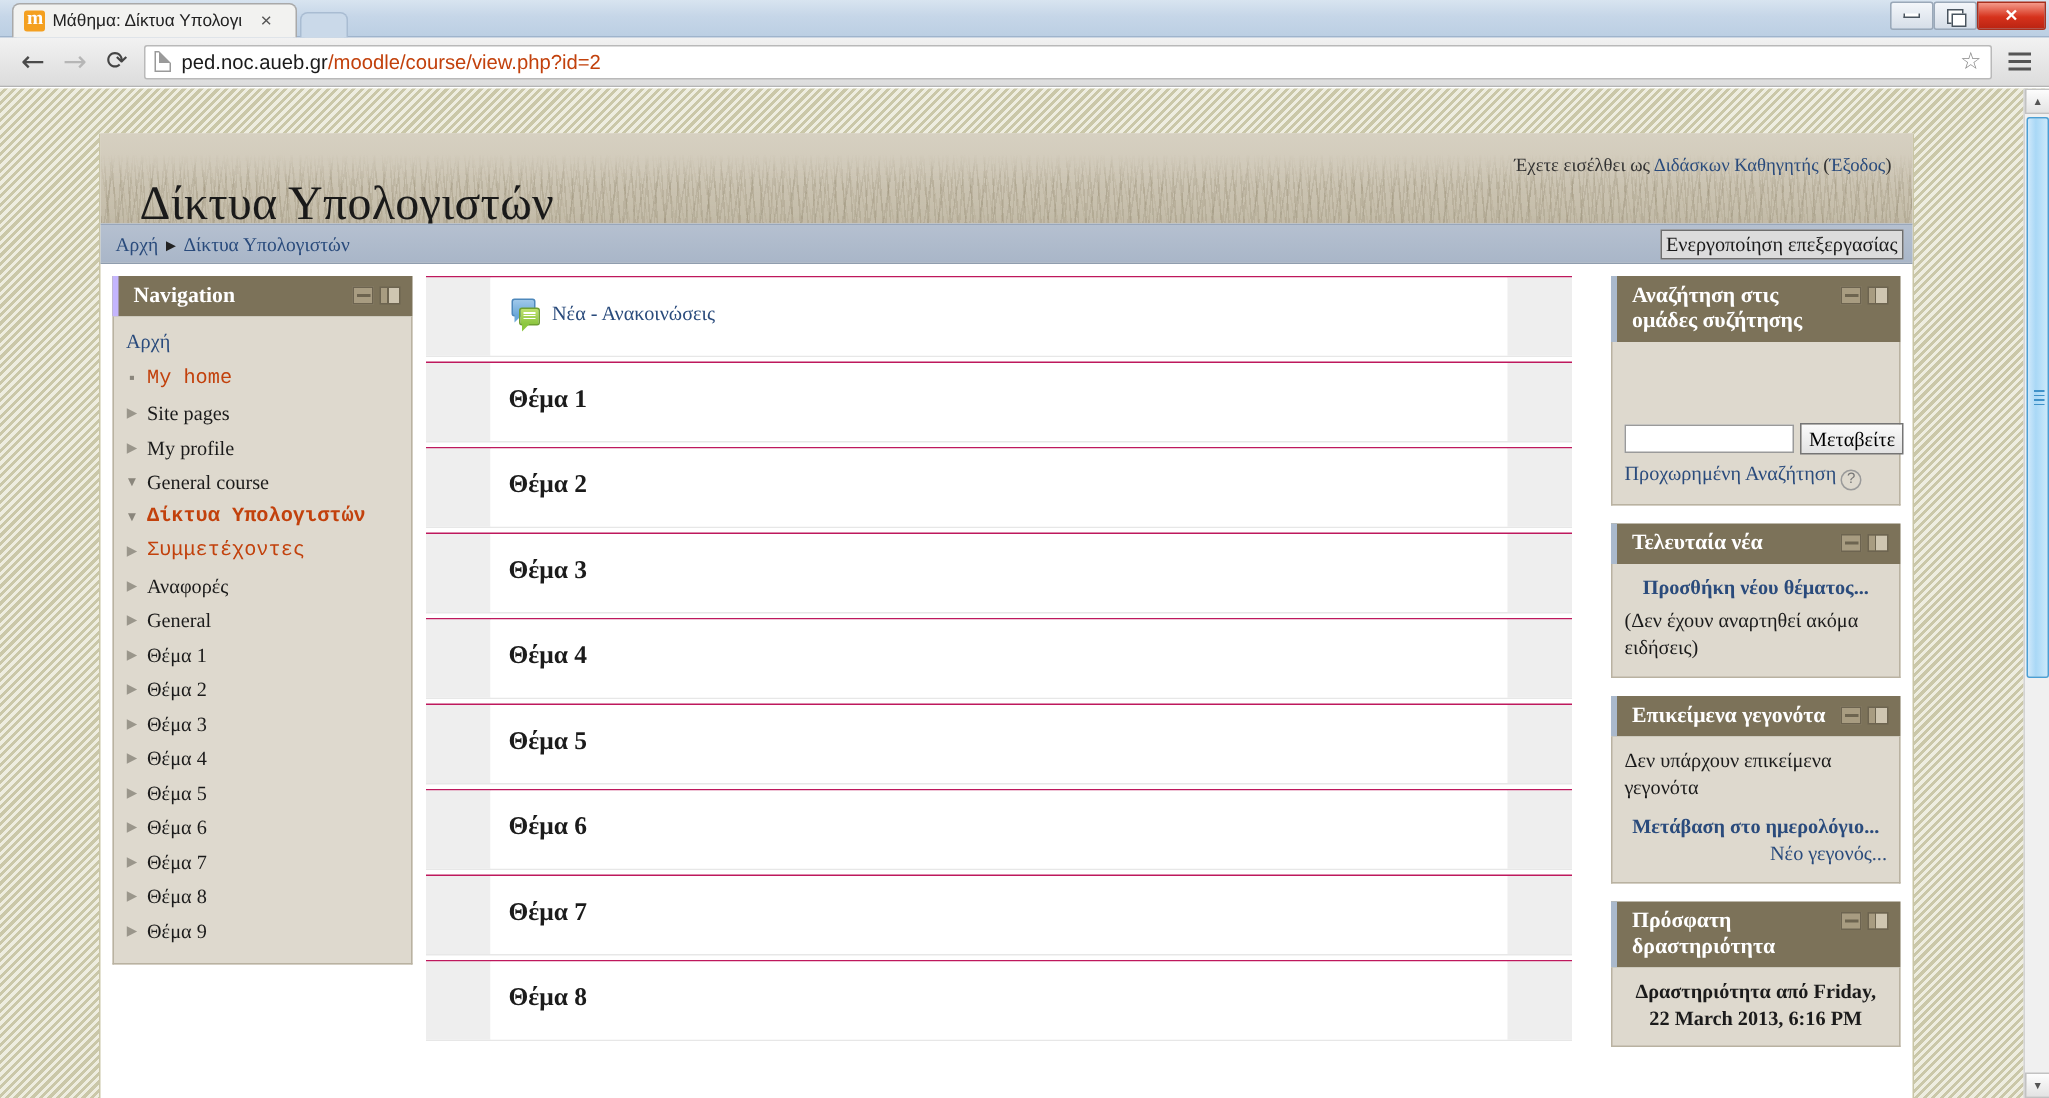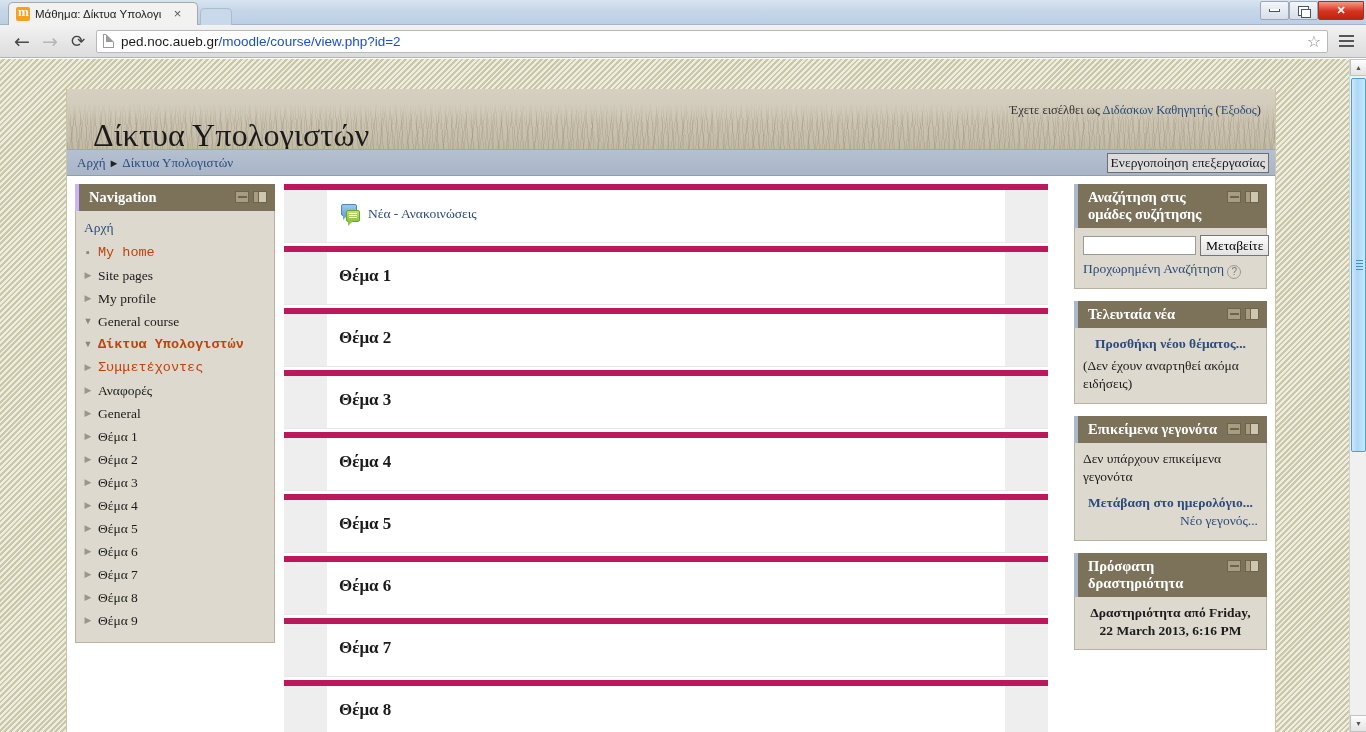--- a/index.html
+++ b/index.html
@@ -111,21 +111,21 @@
     padding: 0 6px;
     font-family: "Liberation Sans", sans-serif;
     font-size: 13.5px;
   }
   .pageicon {
     width: 11px; height: 14px; flex: 0 0 11px; margin-right: 7px;
     border: 1px solid #9a9a9a; background: #fff; position: relative;
   }
   .pageicon::after{content:"";position:absolute;right:-1px;top:-1px;border-width:4px;border-style:solid;border-color:#fff #fff #9a9a9a #9a9a9a;}
   .url-host { color: #1a1a1a; }
-  .url-path { color: #1d4ed8; }
+  .url-path { color: #c2410c; }
   .star { font-size: 16px; color: #888; margin-left: auto; padding-left: 8px; cursor: pointer; }
   .menubtn {
     width: 24px; height: 24px; flex: 0 0 24px;
     display: flex; flex-direction: column; justify-content: center; align-items: center; gap: 3px;
     cursor: pointer;
   }
   .menubtn span { display:block; width: 15px; height: 2px; background: #555; }
 
   
   .viewport {
@@ -274,21 +274,21 @@
   .tw.open::before { content: "\25BC"; color: #8a867c; }
   .tw.leaf::before { content: "\25AA"; color: #8a867c; font-size: 11px; }
   .navtree a { color: #c2410c; text-decoration: none; font-family: Liberation Mono, monospace; }
   .navtree .plain { color: #1b1b1b; }
   .navtree .bold { font-weight: bold; }
   .lvl1 { padding-left: 0px; }
   .lvl2 { padding-left: 16px; }
   .lvl3 { padding-left: 32px; }
 
   
-  .searchrow { display: flex; align-items: center; gap: 4px; margin-bottom: 4px; }
+  .searchrow { display: flex; align-items: center; gap: 4px; margin-bottom: 4px; margin-top: 47px; }
   .searchrow input {
     width: 113px; height: 19px; border: 1px solid #9a9a9a; background: #fff;
     font-family: "Liberation Serif", serif; font-size: 13px; padding: 0 3px;
   }
   .searchrow button {
     height: 21px; padding: 0 5px; border: 1px solid #757575;
     background: linear-gradient(to bottom,#fbfbfb,#e2e2e2);
     font-family: "Liberation Serif", serif; font-size: 13.5px; cursor: pointer;
   }
   .helpicon {
@@ -298,21 +298,21 @@
     font-family: "Liberation Sans", sans-serif;
   }
   .center-link { text-align: center; font-weight: bold; }
   .right-link { text-align: right; }
 
   
   .section {
     display: flex;
     background: #fff;
     margin-bottom: 3px;
-    border-top: 6px solid #be185d;
+    border-top: 1px solid #be185d;
     border-bottom: 1px solid #e7e7e7;
   }
   .sec-left { width: 43px; flex: 0 0 43px; background: #eeeeee; }
   .sec-main { flex: 1 1 auto; background: #fff; padding: 14px 10px 16px 12px; min-height: 52px; }
   .sec-right { width: 43px; flex: 0 0 43px; background: #eeeeee; }
   .sec-title { font-size: 17px; font-weight: bold; color: #1b1b1b; }
   .activity { display: flex; align-items: center; gap: 7px; }
   .activity a { color: #2a4b7c; text-decoration: none; font-size: 13.5px; }
   .forum-icon { width: 22px; height: 20px; position: relative; flex: 0 0 22px; }
   .forum-icon .bub1 {

